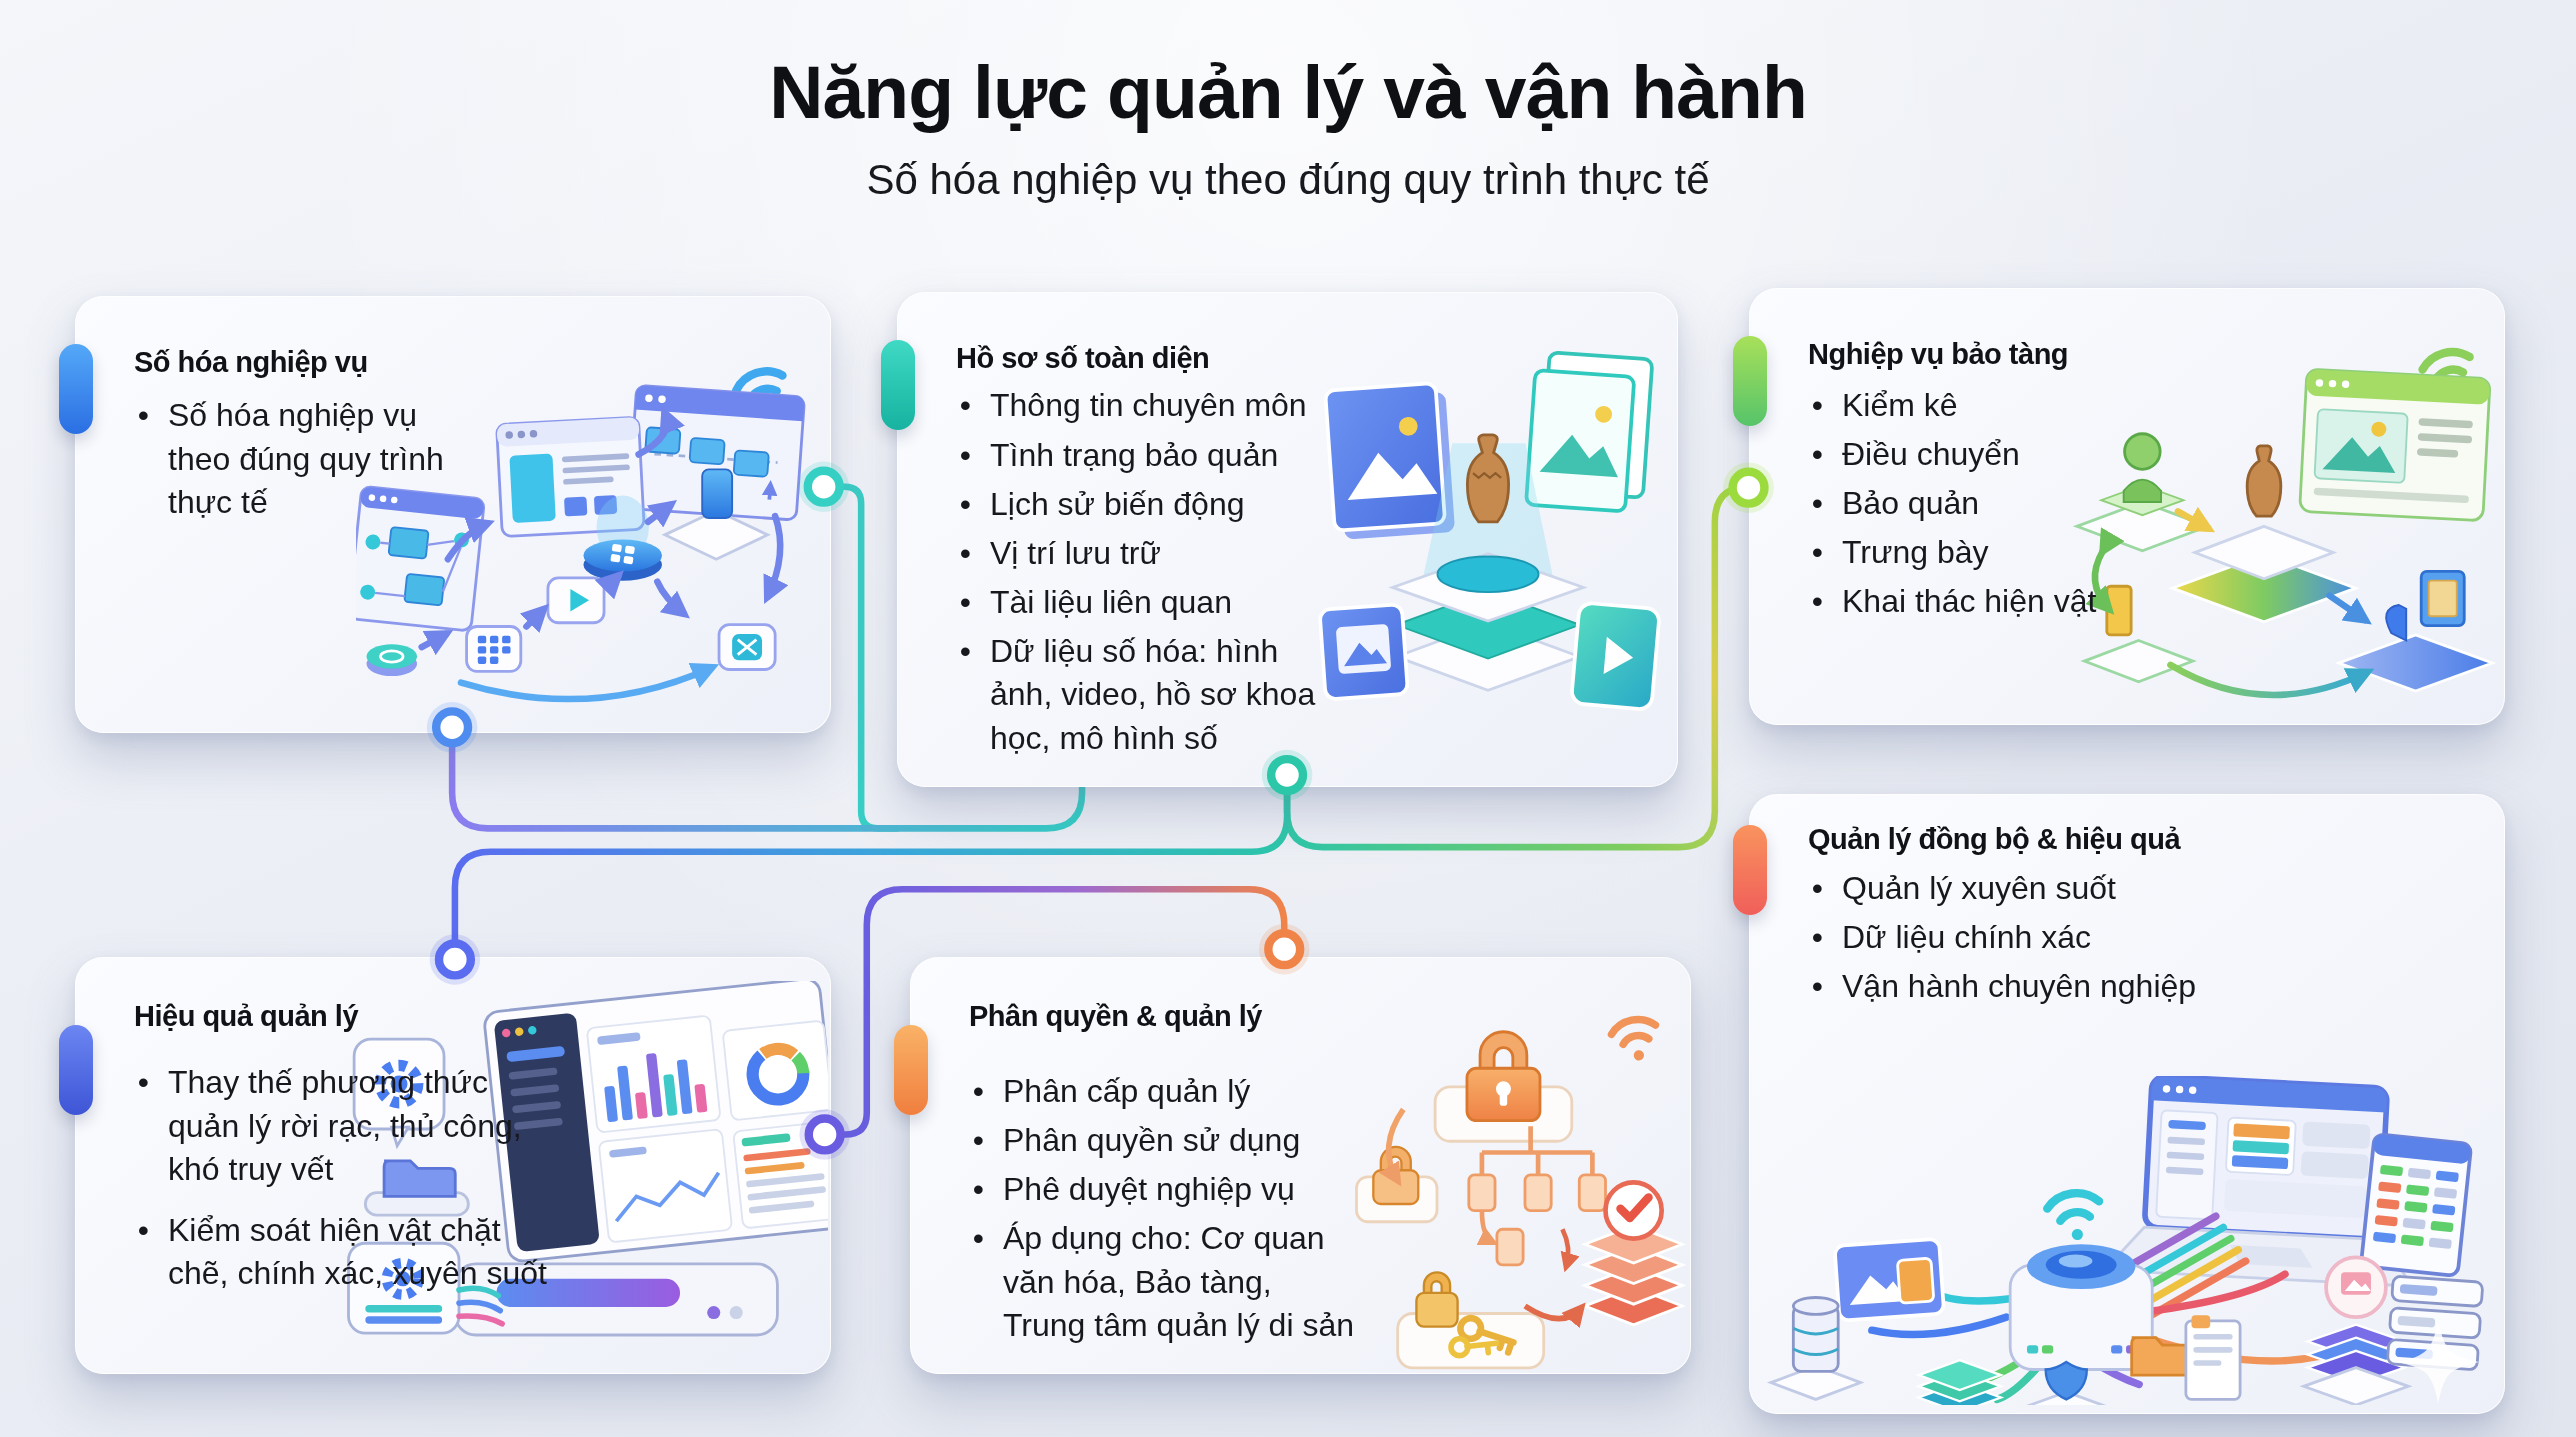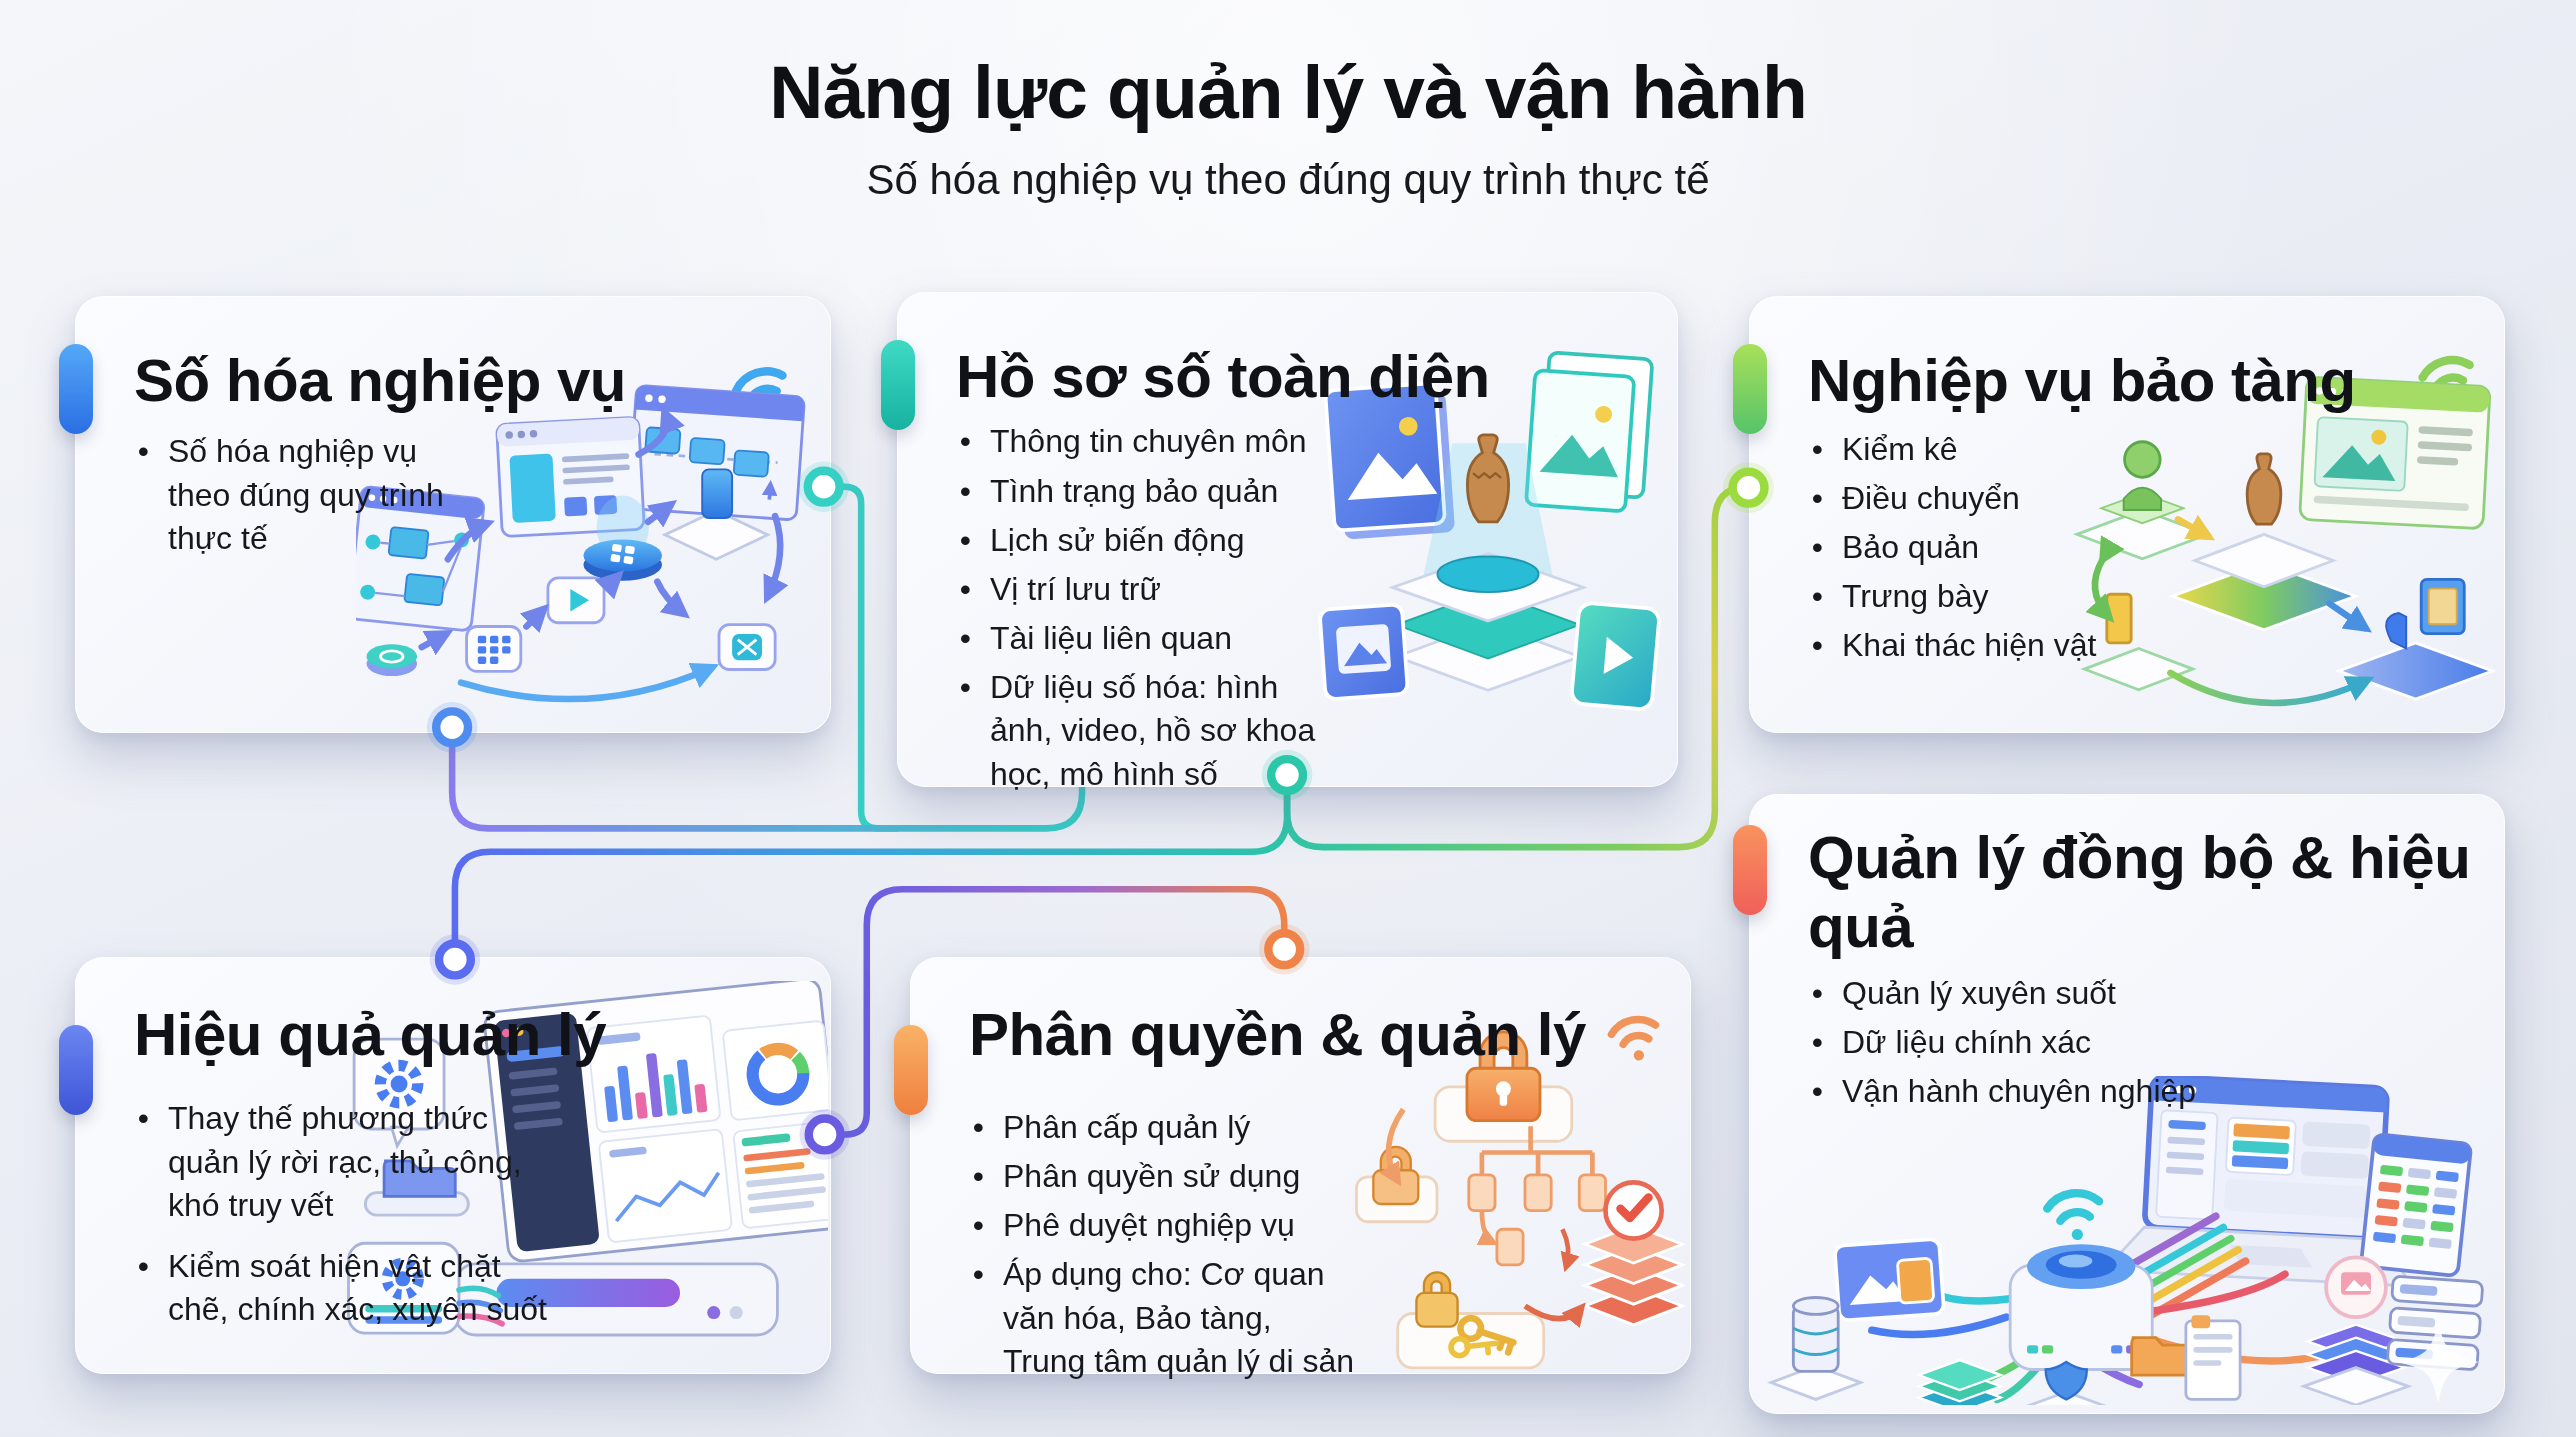--- a/index.html
+++ b/index.html
@@ -20,39 +20,39 @@
   svg.lines{position:absolute;inset:0;z-index:1;}
   svg.nodes{position:absolute;inset:0;z-index:3;pointer-events:none;}
 
   
   .card{position:absolute;z-index:2;border-radius:28px;
     background:linear-gradient(140deg,#fbfcff 0%,#f4f6fb 55%,#edf0f8 100%);
     box-shadow:0 26px 49px rgba(106,120,158,.30),0 5.6px 13px rgba(106,120,158,.14);
     border:1.9px solid rgba(255,255,255,.85);}
   .c1{left:75px;top:296px;width:754px;height:435px}
   .c2{left:897px;top:292px;width:779px;height:493px}
-  .c3{left:1749px;top:296px;width:754px;height:435px}
+  .c3{left:1749px;top:288px;width:754px;height:435px}
   .c4{left:75px;top:957px;width:754px;height:415px}
   .c5{left:910px;top:957px;width:779px;height:415px}
   .c6{left:1749px;top:794px;width:754px;height:618px}
 
   .pill{position:absolute;left:-17px;top:47px;width:34px;height:90px;border-radius:17px;box-shadow:0 7.5px 15px rgba(30,40,80,.18);}
   .c1 .pill{background:linear-gradient(180deg,#54a8f8,#2b6fe3)}
   .c2 .pill{background:linear-gradient(180deg,#3fd9c4,#17b3a0)}
   .c3 .pill{background:linear-gradient(180deg,#a8e05a,#56c46a)}
   .c4 .pill{background:linear-gradient(180deg,#6b86f2,#3e55d6)}
   .c5 .pill{background:linear-gradient(180deg,#f9b267,#f07f3f)}
   .c6 .pill{background:linear-gradient(180deg,#f9935e,#f05f5a)}
   .c4 .pill,.c5 .pill{top:67px}
   .c6 .pill{top:30px}
 
   .head{padding:49px 0 0 58px;position:relative;z-index:2}
   .c4 .head,.c5 .head{padding-top:42px}
   .c6 .head{padding-top:28px}
-  .card h2{margin:0;font-size:60px;font-weight:700;color:#101217;letter-spacing:-0.5px;}
+  .card h2{margin:0;font-size:29px;font-weight:700;color:#101217;letter-spacing:-0.5px;}
 
   ul.bullets{list-style:none;margin:15px 0 0 0;padding:0 0 0 58px;position:relative;z-index:2}
   .c2 ul.bullets{margin-top:9.4px}
   .c3 ul.bullets{margin-top:13px}
   .c4 ul.bullets{margin-top:28px}
   .c5 ul.bullets{margin-top:37px}
   .c6 ul.bullets{margin-top:11.2px}
   ul.bullets li{position:relative;font-size:32px;line-height:1.36;color:#16181d;margin-top:5.6px;padding-left:34px;}
   ul.bullets li::before{content:"•";position:absolute;left:3.7px;top:0;color:#16181d;}
   .c4 ul.bullets li{margin-top:17px}

